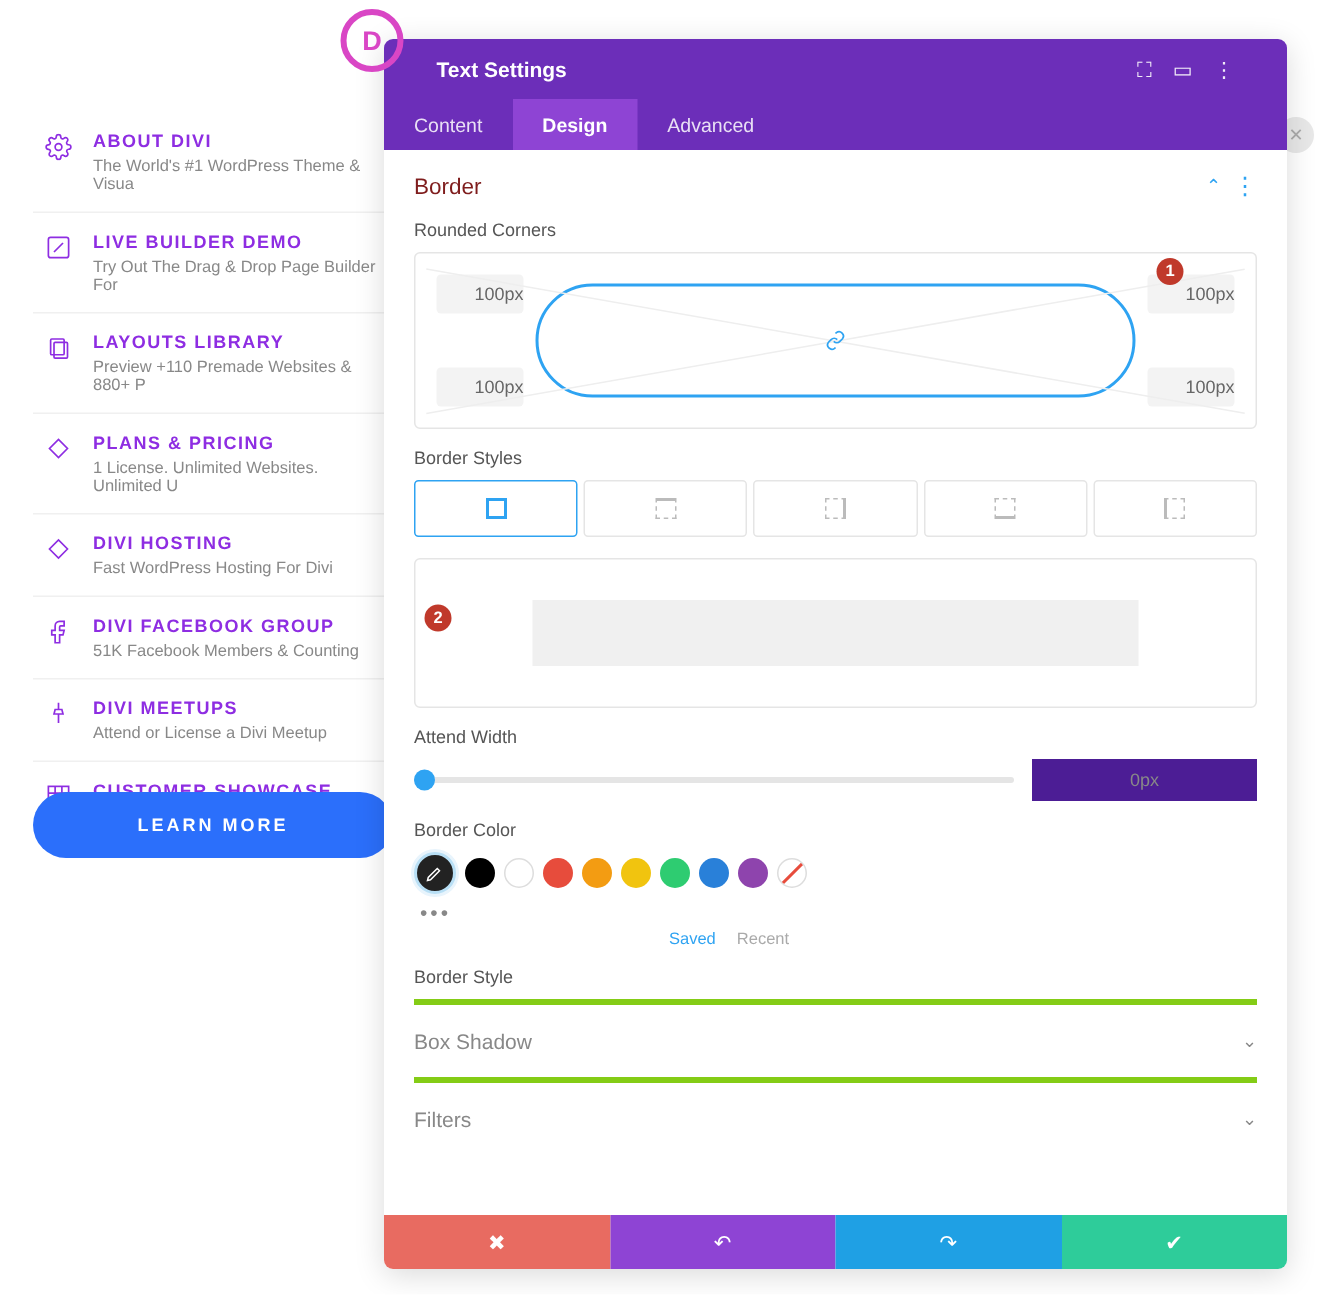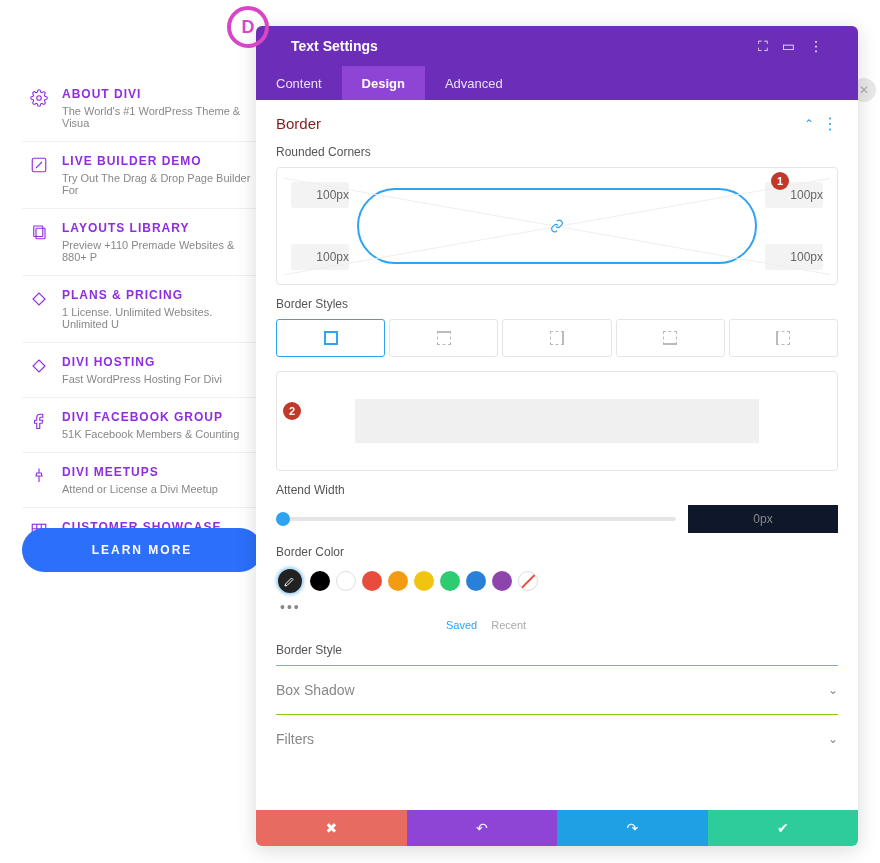--- a/index.html
+++ b/index.html
@@ -65,41 +65,41 @@
 .bs-sq.dash-b { border: 1px dashed #bbb; border-bottom: 2px solid #bbb; }
 .bs-sq.dash-l { border: 1px dashed #bbb; border-left: 2px solid #bbb; }
 
 .preview-area { border: 1px solid #e5e5e5; border-radius: 4px; height: 100px; display: flex; align-items: center; justify-content: center; margin-bottom: 6px; }
 .preview-inner { width: 72%; height: 44px; background: #f0f0f0; }
 
 
 .slider-row { display: flex; align-items: center; gap: 12px; margin-bottom: 6px; }
 .slider { flex: 1; height: 4px; background: #e5e5e5; border-radius: 2px; position: relative; }
 .slider::before { content: ''; position: absolute; left: 0; top: -5px; width: 14px; height: 14px; background: #2ea3f2; border-radius: 50%; }
-.slider-val { width: 150px; height: 28px; background: #0f172a; border: none; text-align: center; font-size: 12px; color: #888; }
+.slider-val { width: 150px; height: 28px; background: #4c1d95; border: none; text-align: center; font-size: 12px; color: #888; }
 
 
 .colors-wrap { display: flex; flex-direction: column; align-items: flex-start; }
 .swatches { display: flex; gap: 6px; align-items: center; margin-bottom: 4px; }
 .swatch { width: 20px; height: 20px; border-radius: 50%; cursor: pointer; }
 .swatch.picker { width: 28px; height: 28px; background: #222; display: flex; align-items: center; justify-content: center; border: 2px solid #b8dff5; box-shadow: 0 0 0 2px #e8f4fc; }
 .swatch.none { background: #fff; border: 1px solid #ddd; position: relative; overflow: hidden; }
 .swatch.none::after { content: ''; position: absolute; width: 140%; height: 2px; background: #e74c3c; top: 50%; left: -20%; transform: rotate(-45deg); }
 .swatch-more { color: #888; font-size: 14px; letter-spacing: 2px; margin-left: 4px; }
 .color-tabs { display: flex; gap: 14px; font-size: 11px; margin-top: 4px; padding-left: 170px; }
 .color-tab { color: #aaa; }
 .color-tab.active { color: #2ea3f2; }
 
 
 .select-row { background: #f3f3f3; height: 32px; display: flex; align-items: center; padding: 0 12px; border-radius: 3px; margin-top: 6px; margin-bottom: 20px; position: relative; }
 .select-row .val { font-size: 12px; color: #666; }
 .select-row .arr { position: absolute; right: 12px; font-size: 10px; color: #888; }
 
 
-.collapsed { border-top: 1px solid #84cc16; padding: 16px 0; display: flex; align-items: center; justify-content: space-between; cursor: pointer; }
+.collapsed { border-top: 4px solid #84cc16; padding: 16px 0; display: flex; align-items: center; justify-content: space-between; cursor: pointer; }
 .collapsed .title { color: #888; font-size: 14px; }
 .collapsed .chev { color: #888; font-size: 12px; }
 
 
 .modal-footer { display: flex; height: 36px; }
 .foot-btn { flex: 1; display: flex; align-items: center; justify-content: center; color: #fff; font-size: 14px; cursor: pointer; }
 .foot-cancel { background: #e86b61; }
 .foot-undo { background: #8e44d4; }
 .foot-redo { background: #1fa0e4; }
 .foot-save { background: #2ecc9a; }

